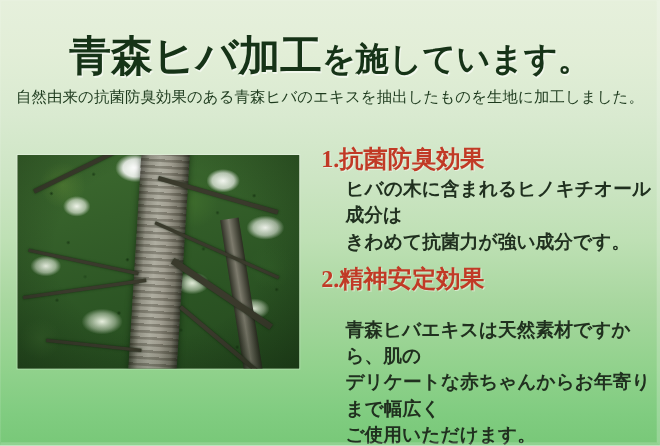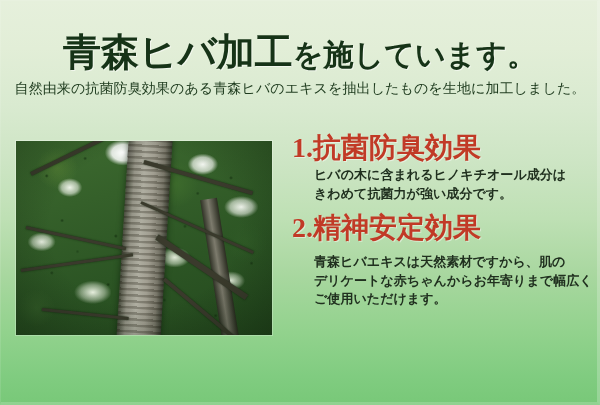--- a/index.html
+++ b/index.html
@@ -200,45 +200,45 @@
     left: 292px;
     top: 133px;
     width: 304px;
   }
   .benefit {
     position: relative;
   }
   .benefit-heading {
     font-family: "Liberation Serif", "DejaVu Serif", serif;
     font-weight: bold;
-    font-size: 28px;
+    font-size: 22px;
     line-height: 1.08;
     color: #c13a26;
     white-space: nowrap;
     text-shadow: 1px 1px 0 rgba(255,255,255,0.45);
     letter-spacing: 0px;
   }
   .benefit-num {
     display: inline;
   }
   .benefit-title {
     display: inline;
   }
   .benefit-body {
     margin: 3px 0 0 22px;
     font-family: "Liberation Sans", "DejaVu Sans", sans-serif;
-    font-size: 13px;
+    font-size: 17px;
     font-weight: bold;
     line-height: 1.42;
     color: #20301f;
     white-space: pre-line;
     letter-spacing: 0.05px;
   }
   #benefit-1 { margin-bottom: 10px; }
-  #benefit-2 { margin-bottom: 10px; }
+  #benefit-2 { margin-bottom: 22px; }
 </style>
 </head>
 <body>
 
 <div id="banner">
 
   <div class="header">
     <h1 class="title"><span class="title-main">青森ヒバ加工</span><span class="title-tail">を施しています。</span></h1>
     <p class="subtitle">自然由来の抗菌防臭効果のある青森ヒバのエキスを抽出したものを生地に加工しました。</p>
   </div>

